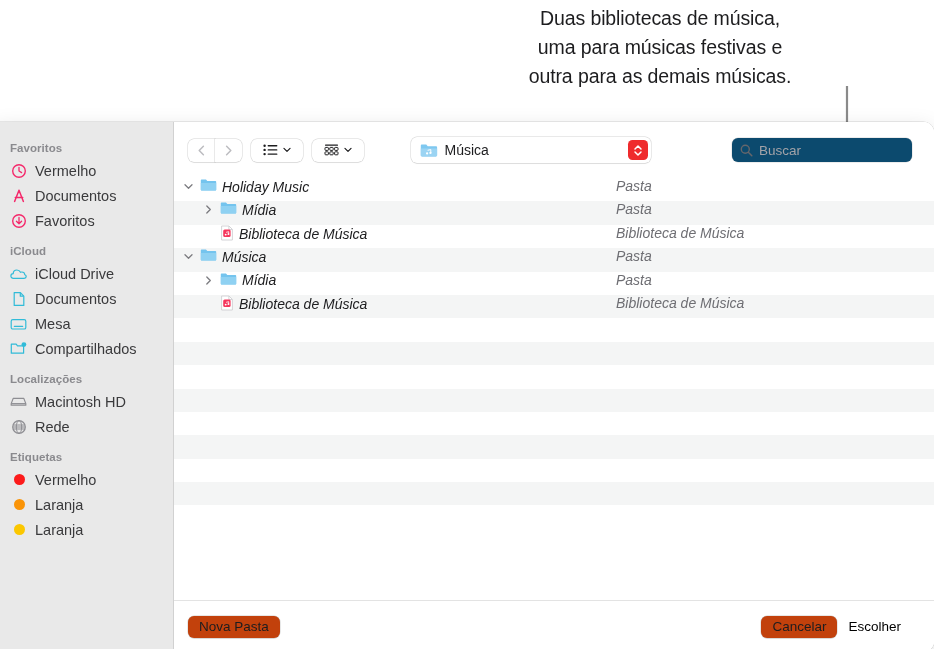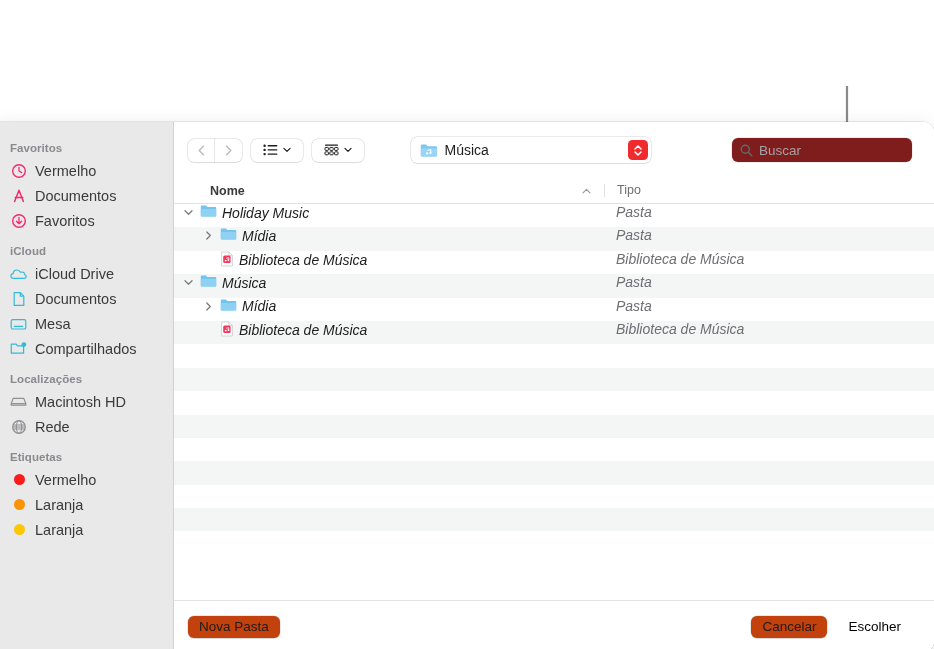--- a/index.html
+++ b/index.html
@@ -96,21 +96,21 @@
   }
   .path-popup .label { font-size: 14px; color: #1d1d1f; }
   .popup-stepper {
     position: absolute; right: 3px; top: 3px;
     width: 20px; height: 20px; border-radius: 4.5px;
     background: #ef2b2d; display: flex; align-items: center; justify-content: center;
   }
   .search-field {
     margin-left: auto;
     width: 180px; height: 24px; border-radius: 6px;
-    background: #7f1d1d;
+    background: #0c4a6e;
     box-shadow: 0 0 0 0.5px rgba(0,0,0,0.15);
     display: flex; align-items: center; gap: 6px; padding-left: 8px;
   }
   .search-field .ph { font-size: 13.5px; color: #a3a3a8; }
 
   
   .col-head {
     height: 26px; flex: 0 0 26px;
     display: flex; align-items: center;
     border-bottom: 1px solid #e3e3e3;
@@ -137,27 +137,32 @@
     display: flex; align-items: center; padding: 0 22px 0 14px;
     background: #fff;
   }
   .btn {
     height: 22px; padding: 0 11px; border-radius: 6px;
     background: #c2410c; font-size: 13.5px; color: #1d1d1f;
     display: flex; align-items: center; justify-content: center;
     box-shadow: 0 0 0 0.5px rgba(0,0,0,0.18), 0 0.5px 1px rgba(0,0,0,0.07);
   }
   .btn.disabled { color: #000000; box-shadow: none; background: transparent; }
-  .footer .right { margin-left: auto; display: flex; gap: 10px; align-items: flex-end; }
+  .footer .right { margin-left: auto; display: flex; align-items: flex-end; }
 </style>
 </head>
 <body>
 
 <div id="root">
 
+  <div class="callout-text">
+    <div>Duas bibliotecas de música,</div>
+    <div>uma para músicas festivas e</div>
+    <div>outra para as demais músicas.</div>
+  </div>
 
   <svg class="callout-svg" viewBox="0 0 934 649">
     <g fill="none" stroke="#8a8a8a" stroke-width="2.2">
       <path d="M847,86 L847,313 L830,313"></path>
       <path d="M842,239 L829,239 L829,378 L842,378"></path>
     </g>
   </svg>
 
   <div class="window">
 
@@ -351,29 +356,20 @@
 
         <div class="search-field">
           <svg width="13" height="13" viewBox="0 0 13 13">
               <circle cx="5.3" cy="5.3" r="4" fill="none" stroke="#66666b" stroke-width="1.4"></circle>
               <path d="M8.3 8.3 L11.8 11.8" stroke="#66666b" stroke-width="1.5" stroke-linecap="round"></path>
             </svg>
           <span class="ph">Buscar</span>
         </div>
       </div>
 
-      <div class="col-head">
-        <div class="col-name">
-          <span>Nome</span>
-          <svg class="col-sort" width="9" height="6" viewBox="0 0 9 6">
-              <path d="M1 4.8 L4.5 1.3 L8 4.8" fill="none" stroke="#9b9b9f" stroke-width="1.2" stroke-linecap="round" stroke-linejoin="round"></path>
-            </svg>
-        </div>
-        <div class="col-type">Tipo</div>
-      </div>
 
       <div class="rows">
           <div class="row">
             <div class="name" style="padding-left:8px">
               <span class="disc">
                 <svg width="9" height="9" viewBox="0 0 9 9">
                   <path d="M1 2.8 L4.5 6.3 L8 2.8" fill="none" stroke="#7c7c80" stroke-width="1.3" stroke-linecap="round" stroke-linejoin="round"></path>
                 </svg>
               </span>
               <span><svg width="17" height="14" viewBox="0 0 17 14">

